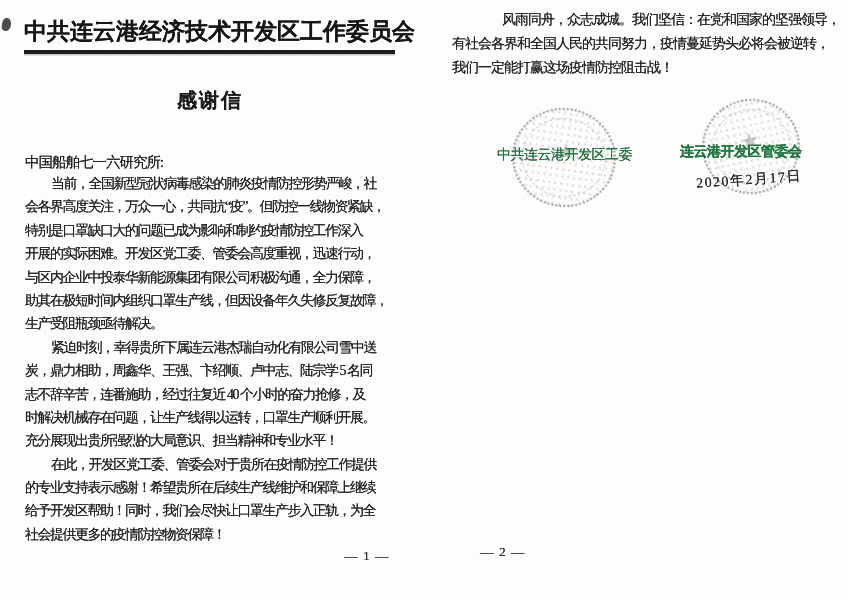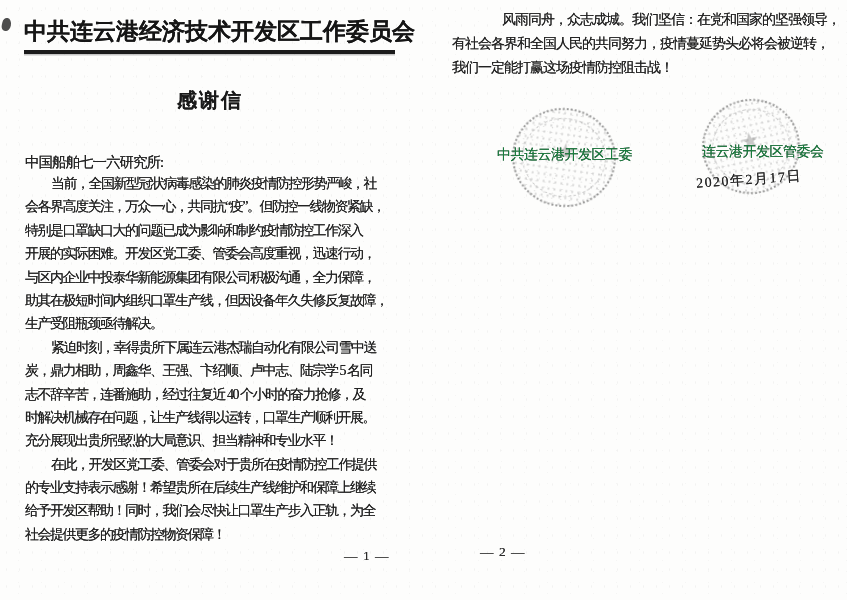--- a/index.html
+++ b/index.html
@@ -85,21 +85,21 @@
     text-shadow: 0 0 0.4px rgba(25,25,25,0.85);
   }
   .ind2 { text-indent: 50px; }
 
   .signer {
     position: absolute; font-size: 14px; letter-spacing: -0.5px;
     white-space: nowrap; color: #15803d; z-index: 3;
     text-shadow: 0 0 0.4px rgba(25,25,25,0.85);
   }
   .signer-left { left: 67px; top: 146px; }
-  .signer-right { left: 272px; top: 143px; }
+  .signer-right { left: 250px; top: 143px; font-weight: bold; }
   .sig-date {
     position: absolute; left: 266px; top: 171px; z-index: 3;
     font-size: 14px; letter-spacing: 1.5px; white-space: nowrap;
     transform: rotate(-4deg); color: #262626;
     text-shadow: 0 0 0.4px rgba(25,25,25,0.85);
   }
 
   
   .seal {
     position: absolute; border-radius: 50%;

